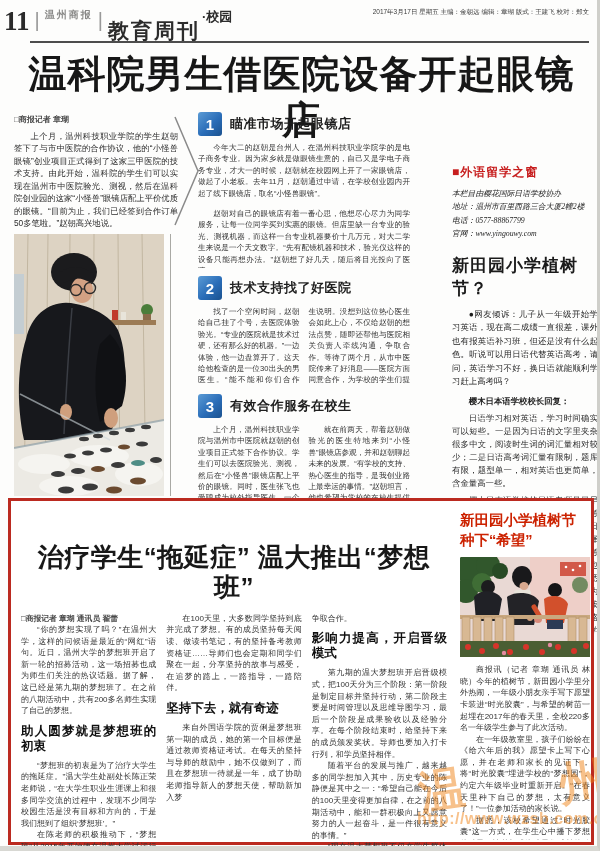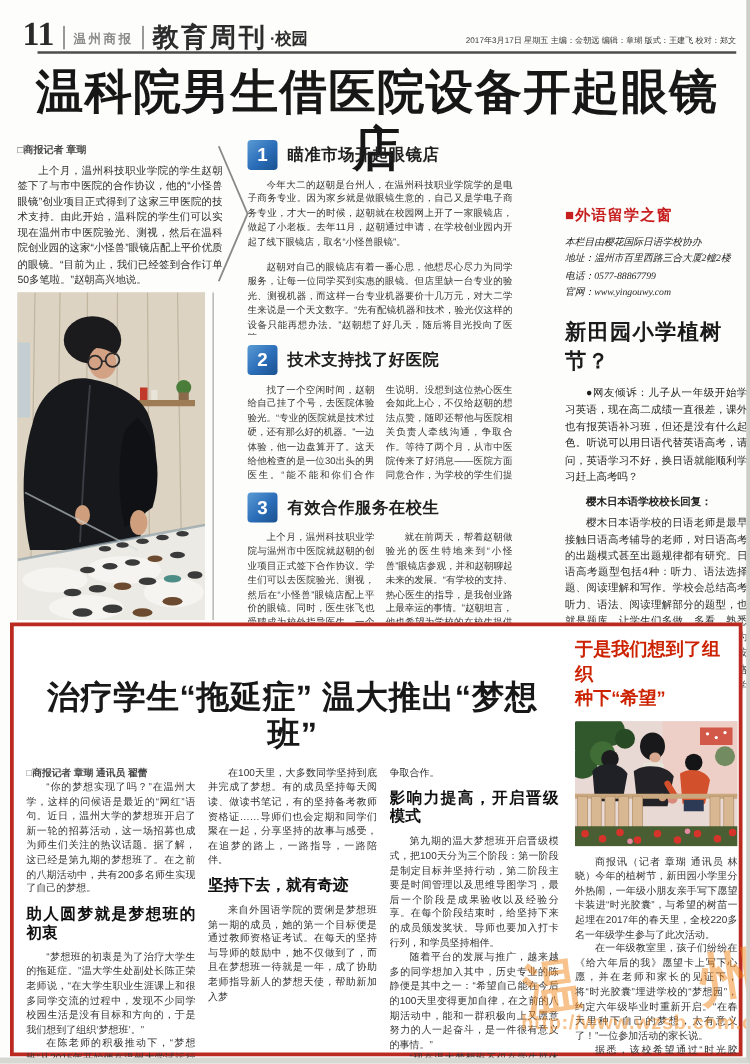--- a/index.html
+++ b/index.html
@@ -1,20 +1,20 @@
 <!DOCTYPE html>
 <html><head>
 <meta charset="utf-8">
 <style>
   html,body{margin:0;padding:0;background:#e9e9e6;}
   .page{position:relative;width:600px;height:851px;background:#fdfdfc;overflow:hidden;
         font-family:"Liberation Sans",sans-serif;color:#222;box-sizing:border-box;
         border-right:3px solid #cfcfca;border-bottom:5px solid #d8d8d3;}
   
-  .masthead{position:absolute;left:18px;top:8px;right:8px;display:flex;align-items:flex-end;}
+  .masthead{position:absolute;left:4px;top:8px;right:8px;display:flex;align-items:flex-start;}
   .pageno{font-family:"Liberation Serif",serif;font-size:27px;font-weight:bold;color:#2a2a2a;line-height:1;}
   .msep{font-size:20px;color:#999;margin:0 5px;line-height:1.2;font-weight:200;}
   .papername{font-size:10px;font-weight:bold;color:#8a8a88;letter-spacing:2px;padding-bottom:3px;}
   .sectionname{font-size:21px;font-weight:900;color:#2c2c2c;letter-spacing:2px;line-height:1;margin-top:12px;}
   .sectionsub{font-size:13px;font-weight:900;color:#2c2c2c;padding-bottom:1px;margin-left:2px;}
   .dateline{margin-left:auto;font-size:6.5px;color:#3a3a3a;padding-bottom:4px;white-space:nowrap;}
   .mast-rule{position:absolute;left:30px;right:8px;top:41px;height:2px;background:#4d4d4d;}
   
   .headline{position:absolute;left:16px;right:10px;top:52px;margin:0;text-align:center;
             font-size:38px;font-weight:900;color:#171717;letter-spacing:1px;line-height:1.2;}
@@ -221,20 +221,21 @@
       <div class="ad-info">
         <div>本栏目由樱花国际日语学校协办</div>
         <div>地址：温州市百里西路三合大厦2幢2楼</div>
         <div>电话：0577-88867799</div>
         <div>官网：www.yingouwy.com</div>
       </div>
       <h3 class="qa-title">新田园小学植树节？</h3>
       <p class="question">●网友倾诉：儿子从一年级开始学习英语，现在高二成绩一直很差，课外也有报英语补习班，但还是没有什么起色。听说可以用日语代替英语高考，请问，英语学习不好，换日语就能顺利学习赶上高考吗？</p>
       <p class="answer-intro">樱木日本语学校校长回复：</p>
       <div class="answer">
+        <p>日语学习相对英语，学习时间确实可以短些。一是因为日语的文字里夹杂很多中文，阅读时生词的词汇量相对较少；二是日语高考词汇量有限制，题库有限，题型单一，相对英语也更简单，含金量高一些。</p>
         <p>樱木日本语学校的日语老师是最早接触日语高考辅导的老师，对日语高考的出题模式甚至出题规律都有研究。日语高考题型包括4种：听力、语法选择题、阅读理解和写作。学校会总结高考听力、语法、阅读理解部分的题型，也就是题库，让学生们多做、多看，熟悉题型。日语作文以议论文和叙述文为主，在词汇相对欠缺的情况下，只要按照范文格式写作，还是能够轻松拿及格分。另外，在樱木日本语学校学习的学生，平均分为102分。</p>
       </div>
     </div>
   </div>
 
   <div class="bottom-box">
 
     <div class="bb-left">
       <h2 class="b-headline">治疗学生“拖延症” 温大推出“梦想班”</h2>
       <div class="b-cols">
@@ -255,21 +256,21 @@
           <div class="b-sub">影响力提高，开启晋级模式</div>
           <p>第九期的温大梦想班开启晋级模式，把100天分为三个阶段：第一阶段是制定目标并坚持行动，第二阶段主要是时间管理以及思维导图学习，最后一个阶段是成果验收以及经验分享。在每个阶段结束时，给坚持下来的成员颁发奖状。导师也要加入打卡行列，和学员坚持相伴。</p>
           <p>随着平台的发展与推广，越来越多的同学想加入其中，历史专业的陈静便是其中之一：“希望自己能在今后的100天里变得更加自律，在之前的八期活动中，能和一群积极向上又愿意努力的人一起奋斗，是一件很有意义的事情。”</p>
           <p>“现在温大梦想班不仅在学生群体里火热，很多年轻的博士、教师、辅导员也报名加入其中。”负责老师笑道，“我希望梦想班以更多元的形式传递到学校的各个角落，让更多的人加入这一场圆梦之旅。”</p>
         </div>
       </div>
     </div>
 
     <div class="bb-right">
       <div class="tree-headline">
-        <div>于是我们想到了组织</div>
+        <div>新田园小学植树节</div>
         <div>种下“希望”</div>
       </div>
       <div class="photo-plant">
         <svg width="130" height="100" viewBox="0 0 130 100" xmlns="http://www.w3.org/2000/svg">
           <rect width="130" height="100" fill="#e9d9d4"></rect>
           <rect x="70" y="0" width="60" height="60" fill="#eecfc8"></rect>
           <g fill="#31572c">
             <circle cx="10" cy="12" r="15"></circle>
               <circle cx="28" cy="8" r="12"></circle>
               <circle cx="6" cy="34" r="12"></circle>

